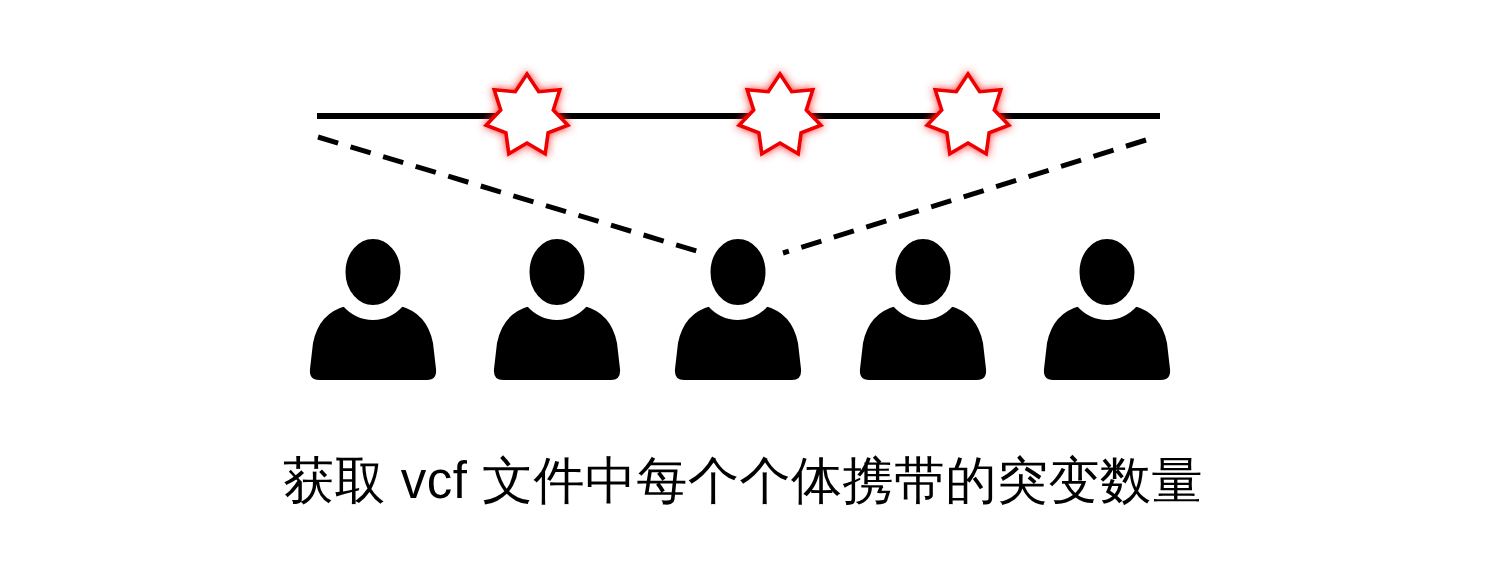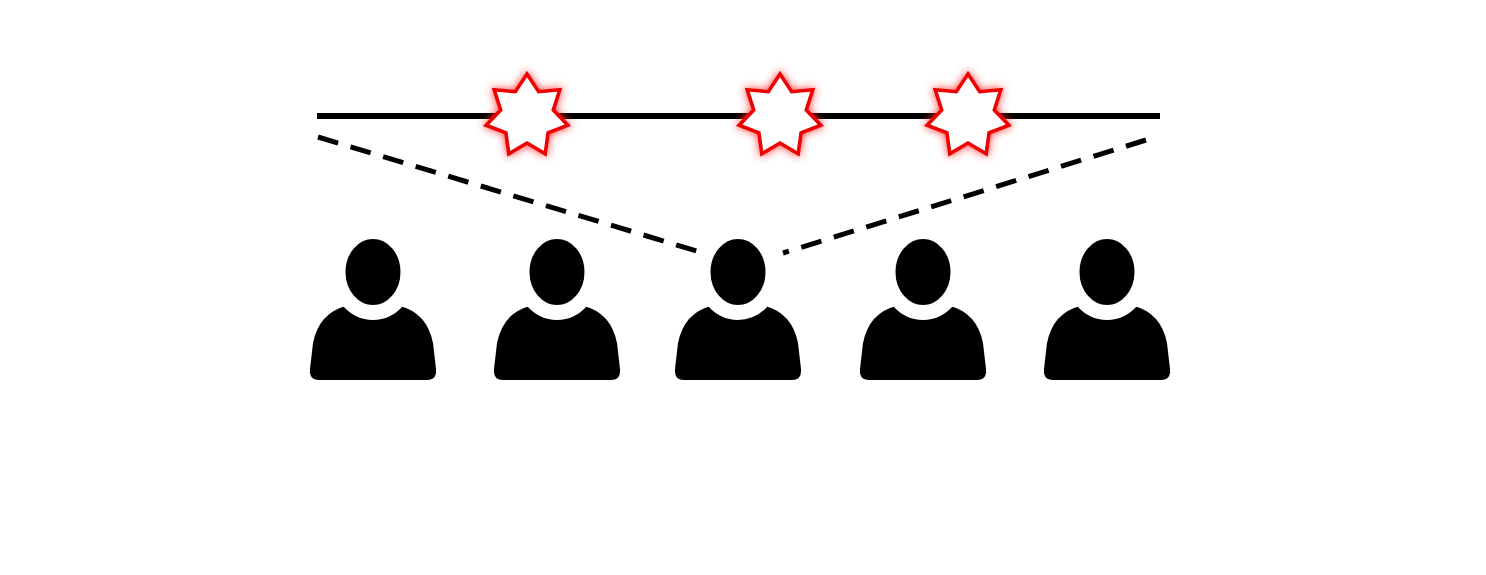--- a/index.html
+++ b/index.html
@@ -57,14 +57,15 @@
     <use href="#star-shape" transform="translate(780,116)" filter="url(#red-glow)"></use>
     <use href="#star-shape" transform="translate(968,116)" filter="url(#red-glow)"></use>
 
     <use href="#person-shape" transform="translate(306,238)"></use>
     <use href="#person-shape" transform="translate(490,238)"></use>
     <use href="#person-shape" transform="translate(671,238)"></use>
     <use href="#person-shape" transform="translate(856,238)"></use>
     <use href="#person-shape" transform="translate(1040,238)"></use>
   </svg>
 
+  <div class="caption">获取 vcf 文件中每个个体携带的突变数量</div>
 
 </div>
 
 </body></html>

